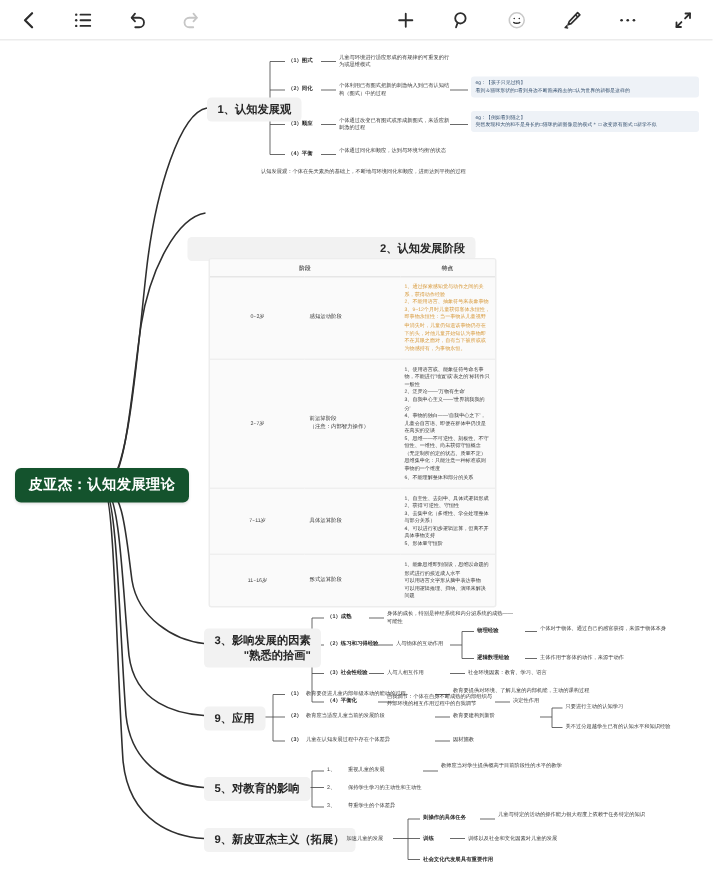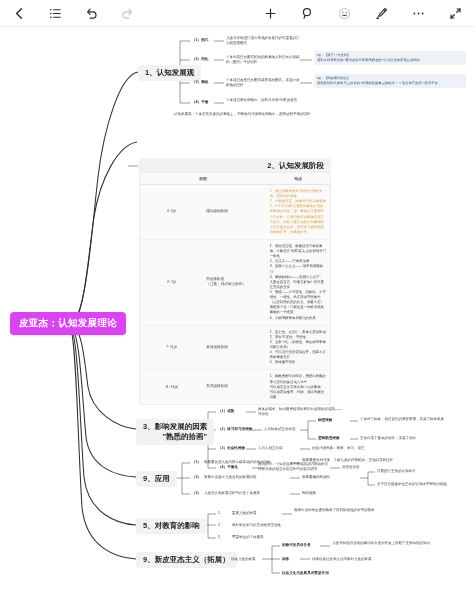--- a/index.html
+++ b/index.html
@@ -26,21 +26,21 @@
   .tbi svg{display:block;}
   .tbi.disabled{color:#c6c6c6;}
 
   
   .canvas{position:absolute;left:0;top:27px;width:475px;height:565px;overflow:hidden;}
   .edges{position:absolute;left:0;top:0;width:475px;height:565px;pointer-events:none;}
 
   
   .root-node{
     position:absolute;left:10px;top:285px;
-    background:#d946ef;color:#fff;
+    background:#14532d;color:#fff;
     border-radius:4px;
     padding:5px 9px;
     font-size:9.5px;font-weight:bold;letter-spacing:.3px;
     white-space:nowrap;
     box-shadow:0 1px 2px rgba(0,0,0,.12);
   }
 
   
   .branch-title{
     position:absolute;
@@ -267,21 +267,21 @@
   <div class="tnode k" style="left:192px;top:53px;">（3）顺应</div>
   <div class="tnode" style="left:226px;top:51px;width:74px;">个体通过改变已有图式或形成新图式，来适应新刺激的过程</div>
   <div class="note" style="left:314px;top:47px;width:146px;white-space:pre-line;">eg：【例如看到猫之】
 突然发现和大的和不是身长的□猫咪的新图像是的模式＊ □ 改变原有图式 □新学不似</div>
 
   <div class="tnode k" style="left:192px;top:73px;">（4）平衡</div>
   <div class="tnode" style="left:226px;top:71px;width:90px;">个体通过同化和顺应，达到与环境'均衡'的状态</div>
 
   <div class="tnode" style="left:174px;top:85px;width:150px;">认知发展观：个体在先天素质的基础上，不断地与环境同化和顺应，进而达到平衡的过程</div>
 
-  <div class="branch-title" style="left:139px;top:131px;width:192px;box-sizing:border-box;">2、认知发展阶段</div>
+  <div class="branch-title" style="left:125px;top:131px;width:192px;box-sizing:border-box;">2、认知发展阶段</div>
 
   <div class="tbl-wrap">
     <table class="stage">
       <thead>
         <tr>
           <th colspan="2">阶段</th>
           <th>特点</th>
         </tr>
       </thead>
       <tbody>

